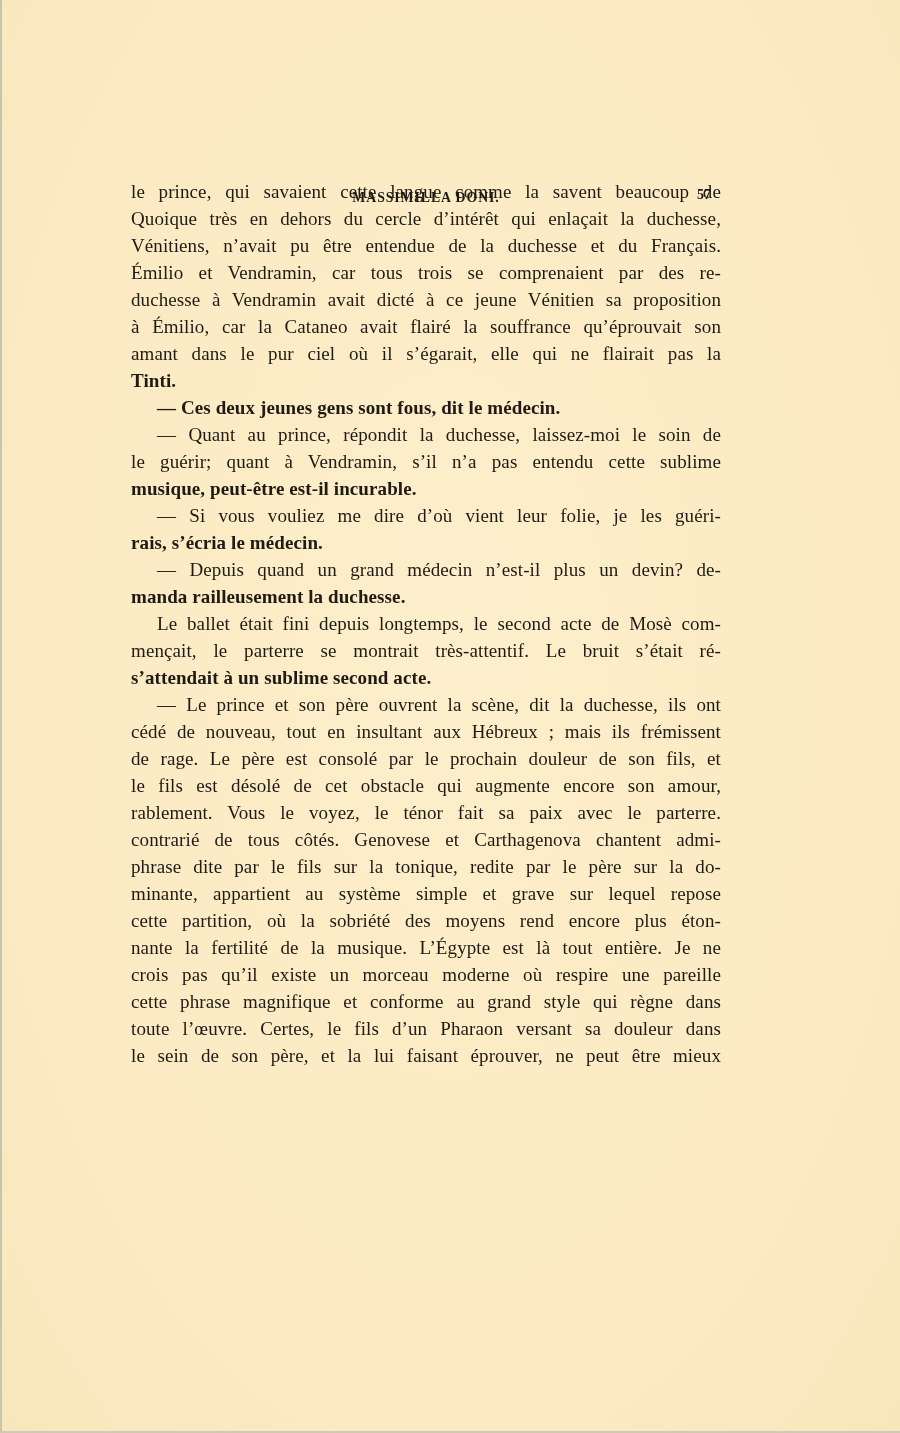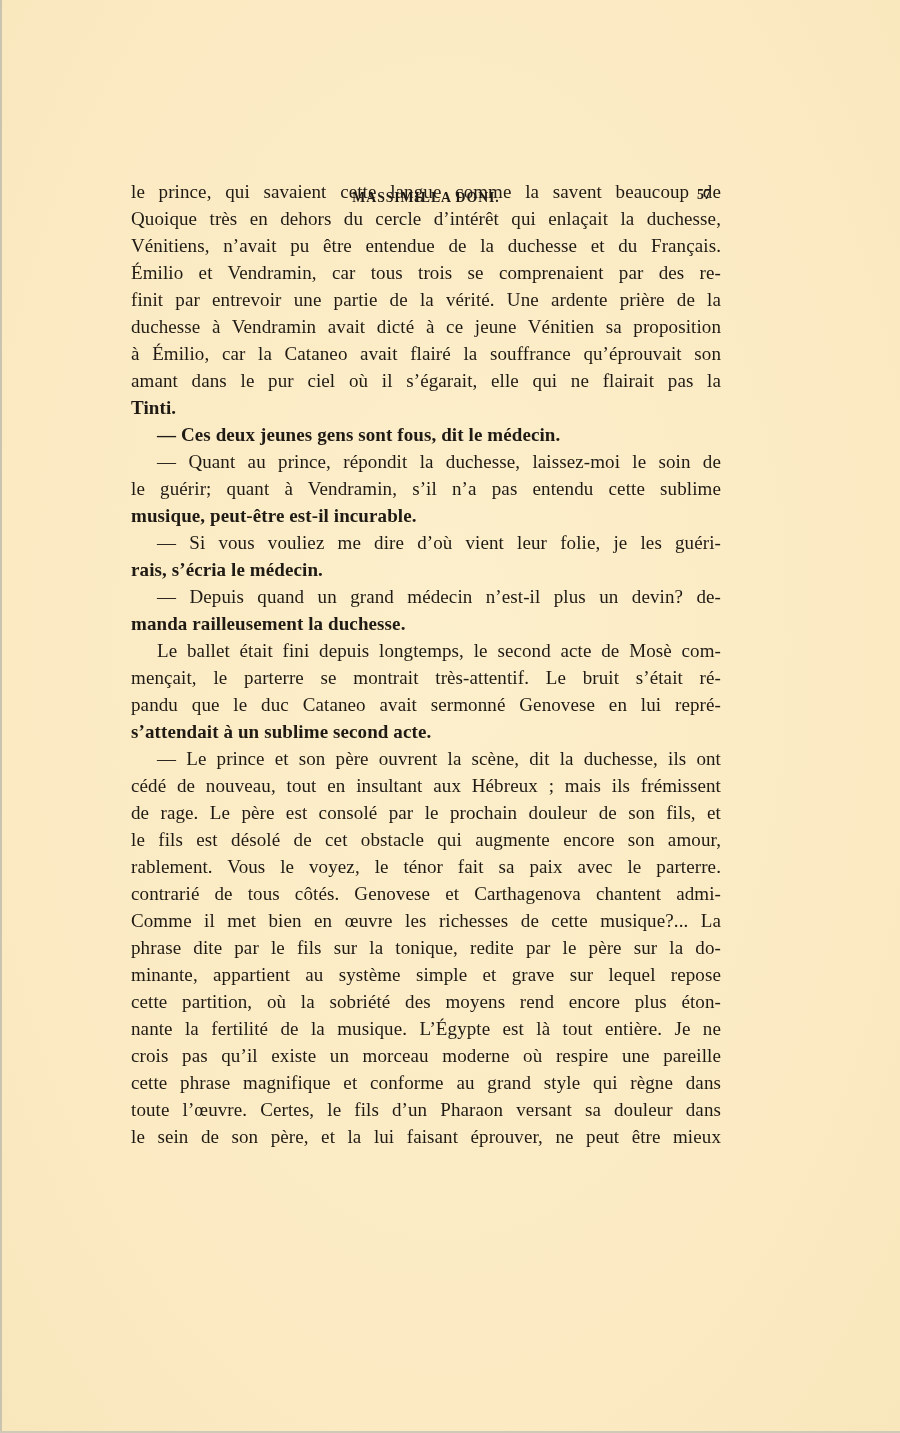--- a/index.html
+++ b/index.html
@@ -50,44 +50,41 @@
   <div class="header">
     <div class="running-title">MASSIMILLA DONI.</div>
     <div class="page-number">57</div>
   </div>
 
   <div class="body-text" id="body-text">
       <span class="line">le prince, qui savaient cette langue comme la savent beaucoup de</span>
       <span class="line">Quoique très en dehors du cercle d’intérêt qui enlaçait la duchesse,</span>
       <span class="line">Vénitiens, n’avait pu être entendue de la duchesse et du Français.</span>
       <span class="line">Émilio et Vendramin, car tous trois se comprenaient par des re-</span>
-      <span class="line">finit par entrevoir une partie de la vérité. Une ardente prière de la</span>
       <span class="line">duchesse à Vendramin avait dicté à ce jeune Vénitien sa proposition</span>
       <span class="line">à Émilio, car la Cataneo avait flairé la souffrance qu’éprouvait son</span>
       <span class="line">amant dans le pur ciel où il s’égarait, elle qui ne flairait pas la</span>
       <span class="line last">Tinti.</span>
       <span class="line indent last">— Ces deux jeunes gens sont fous, dit le médecin.</span>
       <span class="line indent">— Quant au prince, répondit la duchesse, laissez-moi le soin de</span>
       <span class="line">le guérir; quant à Vendramin, s’il n’a pas entendu cette sublime</span>
       <span class="line last">musique, peut-être est-il incurable.</span>
       <span class="line indent">— Si vous vouliez me dire d’où vient leur folie, je les guéri-</span>
       <span class="line last">rais, s’écria le médecin.</span>
       <span class="line indent">— Depuis quand un grand médecin n’est-il plus un devin? de-</span>
       <span class="line last">manda railleusement la duchesse.</span>
       <span class="line indent"><span>Le ballet était fini depuis longtemps, le second acte de </span><span class="it">Mosè</span><span> com-</span></span>
       <span class="line">mençait, le parterre se montrait très-attentif. Le bruit s’était ré-</span>
-      <span class="line">pandu que le duc Cataneo avait sermonné Genovese en lui repré-</span>
       <span class="line last">s’attendait à un sublime second acte.</span>
       <span class="line indent">— Le prince et son père ouvrent la scène, dit la duchesse, ils ont</span>
       <span class="line">cédé de nouveau, tout en insultant aux Hébreux ; mais ils frémissent</span>
       <span class="line">de rage. Le père est consolé par le prochain douleur de son fils, et</span>
       <span class="line">le fils est désolé de cet obstacle qui augmente encore son amour,</span>
       <span class="line">rablement. Vous le voyez, le ténor fait sa paix avec le parterre.</span>
       <span class="line">contrarié de tous côtés. Genovese et Carthagenova chantent admi-</span>
-      <span class="line">Comme il met bien en œuvre les richesses de cette musique?... La</span>
       <span class="line">phrase dite par le fils sur la tonique, redite par le père sur la do-</span>
       <span class="line">minante, appartient au système simple et grave sur lequel repose</span>
       <span class="line">cette partition, où la sobriété des moyens rend encore plus éton-</span>
       <span class="line">nante la fertilité de la musique. L’Égypte est là tout entière. Je ne</span>
       <span class="line">crois pas qu’il existe un morceau moderne où respire une pareille</span>
       <span class="line">cette phrase magnifique et conforme au grand style qui règne dans</span>
       <span class="line">toute l’œuvre. Certes, le fils d’un Pharaon versant sa douleur dans</span>
       <span class="line">le sein de son père, et la lui faisant éprouver, ne peut être mieux</span>
     </div>
 </div>

